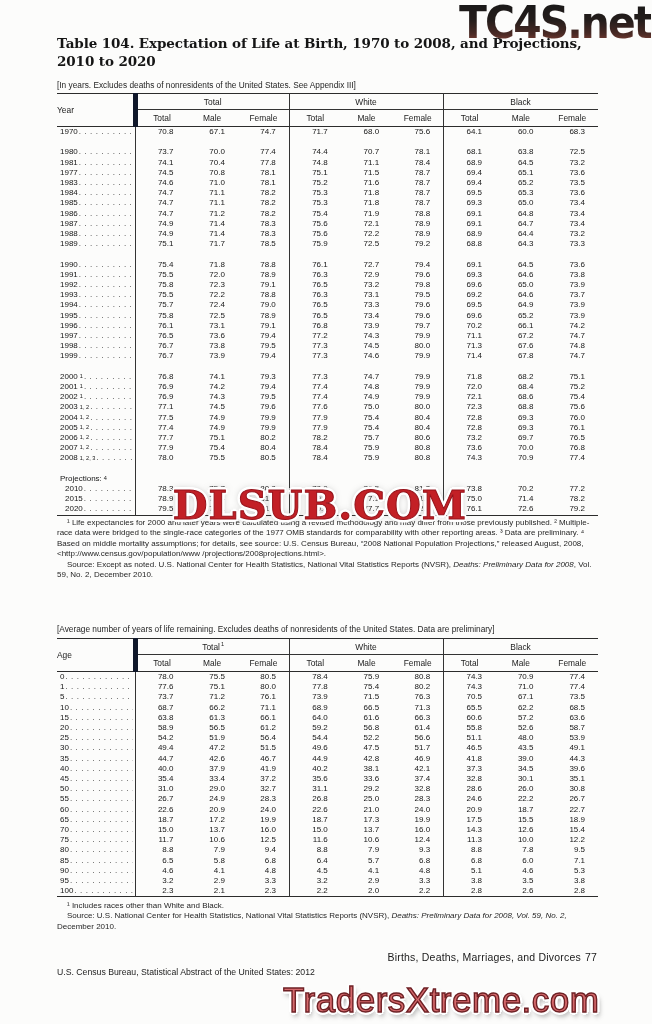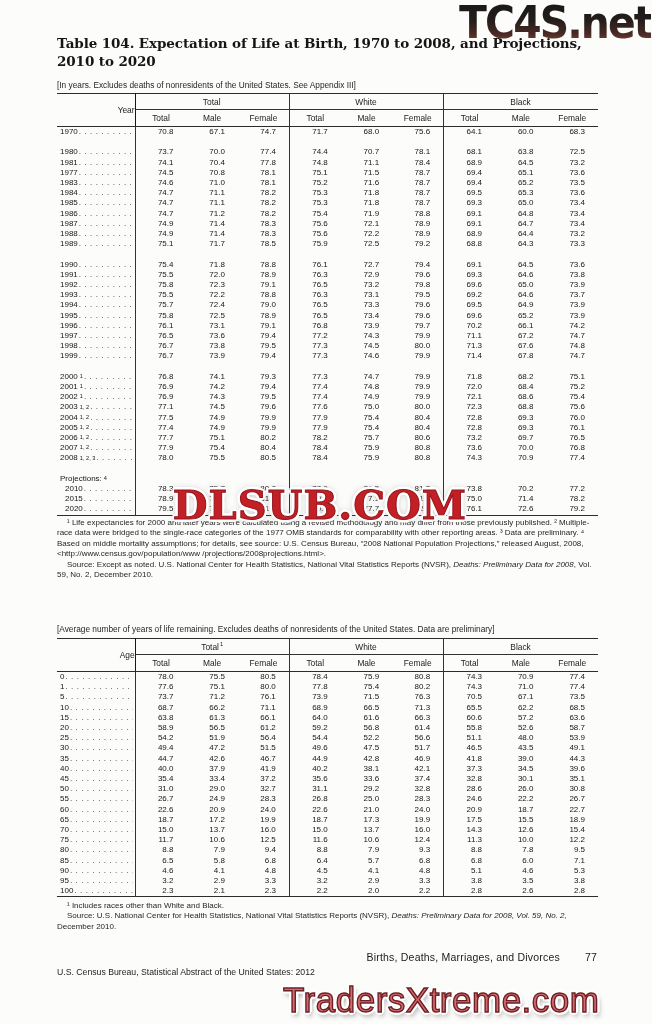--- a/index.html
+++ b/index.html
@@ -21,22 +21,22 @@
   
   table.dtab {
     position:absolute; left:57px; width:541px;
     border-collapse:collapse; table-layout:fixed;
     border-top:1.4px solid #2c2c2c; border-bottom:1.4px solid #2c2c2c;
   }
   col.stubc { width:78px; }
   col.vc    { width:51.4px; }
   th { padding:0; font-weight:normal; }
   td { padding:0; }
-  .stubh { font-size:8.4px; text-align:right; vertical-align:middle;
-           border-right:1px solid #0f172a; border-bottom:1.2px solid #2c2c2c; color:#222; }
+  .stubh { font-size:8.4px; text-align:left; vertical-align:middle;
+           border-right:5px solid #0f172a; border-bottom:1.2px solid #2c2c2c; color:#222; }
   .grph  { font-size:8.4px; height:15px; text-align:center; vertical-align:middle;
            border-bottom:1px solid #333; color:#222; }
   .subh  { font-size:8.4px; height:16px; text-align:center; vertical-align:middle;
            border-bottom:1.2px solid #2c2c2c; color:#222; }
   .vr    { border-right:1px solid #333; }
   .gsup  { font-size:5.6px; vertical-align:super; margin-left:1px; }
 
   table.dtab tbody td { font-size:8px; height:10.2px; line-height:10.2px; white-space:nowrap; color:#161616; }
   table.dtab tbody td:nth-child(1),
   table.dtab tbody td:nth-child(4),
@@ -51,21 +51,21 @@
   .ldr::after { content:". . . . . . . . . . . . . . . . . . . . . . . . ."; letter-spacing:0.6px; color:#222; }
   tr.sp td { height:10.2px; }
 
   
   .fns { left:57px; width:541px; }
   .fn  { margin:0; font-size:8px; line-height:10.4px; color:#1f1f1f; text-indent:10px; }
   .fn i { font-style:italic; }
 
   
   .foot-right { position:absolute; right:55px; top:951px; font-size:10.5px; color:#1a1a1a; letter-spacing:0.2px; }
-  .foot-right .pg { margin-left:25px; }
+  .foot-right .pg { margin-left:4px; }
   .credit { position:absolute; left:57px; top:967px; font-size:8.7px; color:#1d1d1d; }
 
   
   .wm { pointer-events:none; }
   .wm-tc4s {
     position:absolute; top:0px; right:1px;
     font-family:"DejaVu Sans", sans-serif; font-weight:bold;
     font-size:43px; line-height:44px; letter-spacing:-2px;
     transform:scale(0.95,1.03); transform-origin:top right;
     background:linear-gradient(180deg,#181818 0%,#241d1b 45%,#4a2a25 75%,#96483b 100%);

